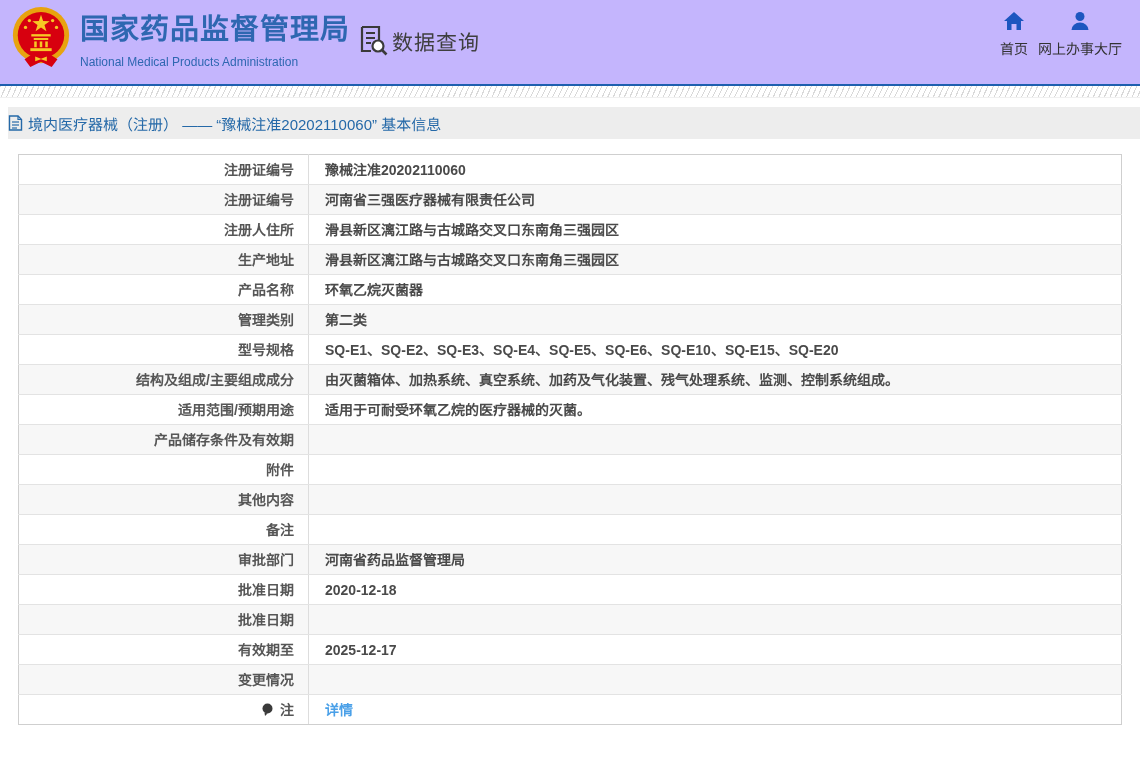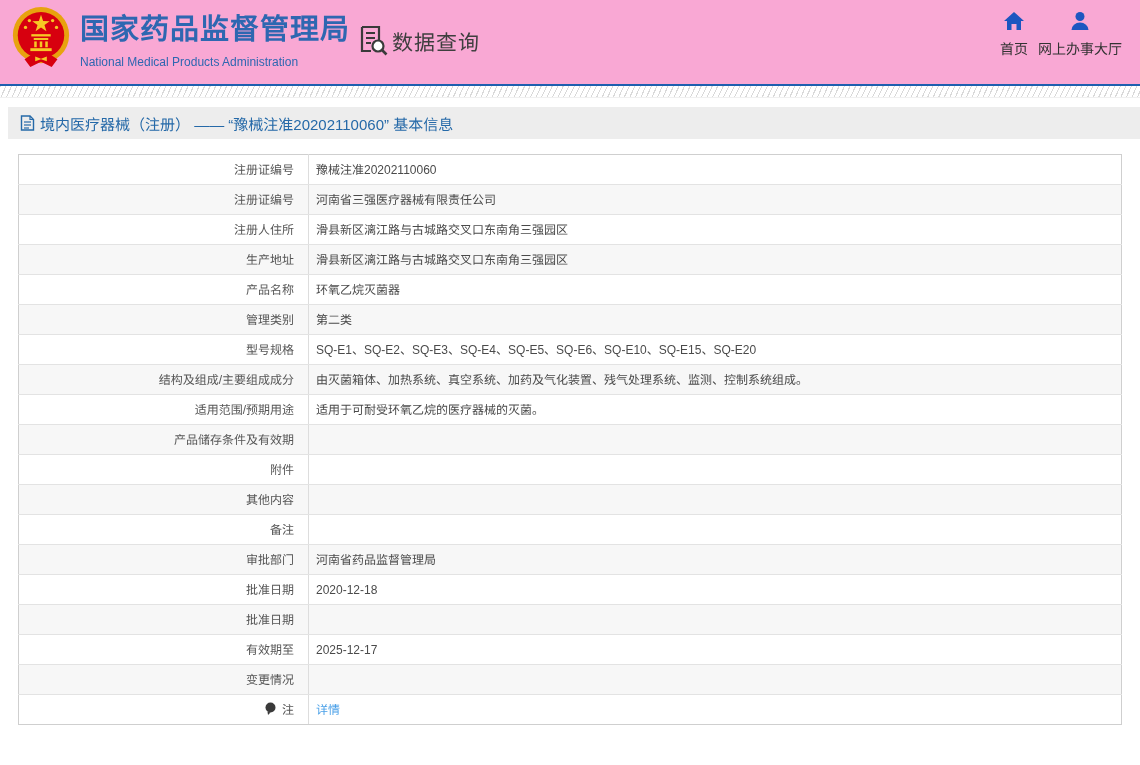--- a/index.html
+++ b/index.html
@@ -7,21 +7,21 @@
     width: 1140px; height: 765px;
     background: #ffffff;
     font-family: "Liberation Sans", "DejaVu Sans", sans-serif;
     overflow: hidden;
   }
 
   
   .header {
     position: relative;
     height: 86px;
-    background: #f9a8d4;
+    background: #c4b5fd;
     border-bottom: 2px solid #1e5faf;
   }
   .emblem {
     position: absolute; left: 10px; top: 6px;
     width: 62px; height: 66px;
   }
   .org-block {
     position: absolute; left: 80px; top: 12px;
   }
   .org-zh {
@@ -59,39 +59,39 @@
     );
     border-bottom: 1px solid #f0f0f0;
   }
 
   
   .title-bar {
     margin: 9px 0 0 8px;
     height: 32px;
     background: #ededed;
     display: flex; align-items: center;
-    padding-left: 12px;
   }
   .doc-icon { width: 15px; height: 16px; margin-right: 5px; flex: 0 0 auto; }
   .page-title { font-size: 15px; color: #2569a8; }
 
   
   .info-table {
     margin: 15px 0 0 18px;
     width: 1104px;
     border-collapse: collapse;
     border: 1px solid #cfcfcf;
   }
   .info-table td {
     border-bottom: 1px solid #e3e3e3;
-    font-size: 12px;
+    font-size: 14px;
     height: 30px;
     line-height: 18px;
-    padding: 5px 7px;
+    padding: 5px 16px;
     vertical-align: middle;
+    font-weight: bold;
   }
   .info-table tr:last-child td { border-bottom: 1px solid #cfcfcf; }
   .info-table tr:nth-child(even) td { background: #f7f7f7; }
   .label-cell {
     width: 290px;
     text-align: right;
     color: #565656;
     border-right: 1px solid #dddddd;
     padding-right: 14px !important;
     white-space: nowrap;

